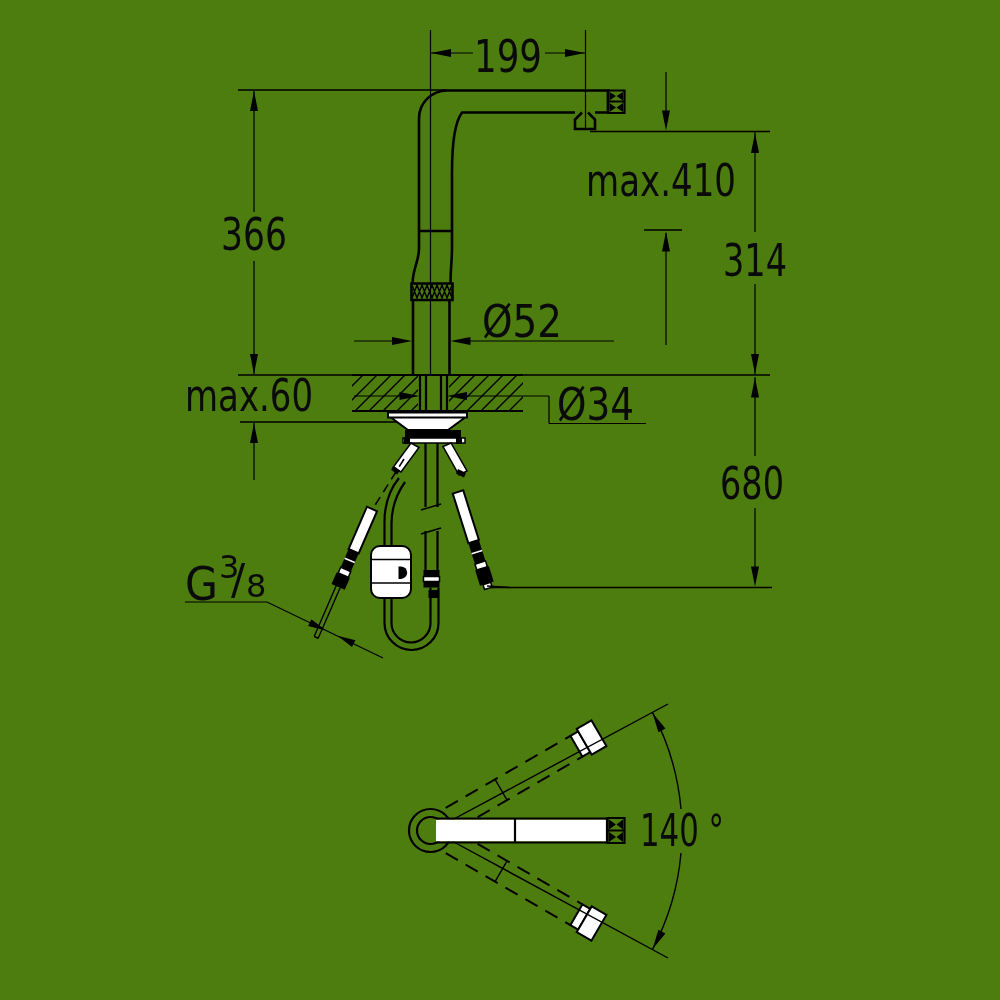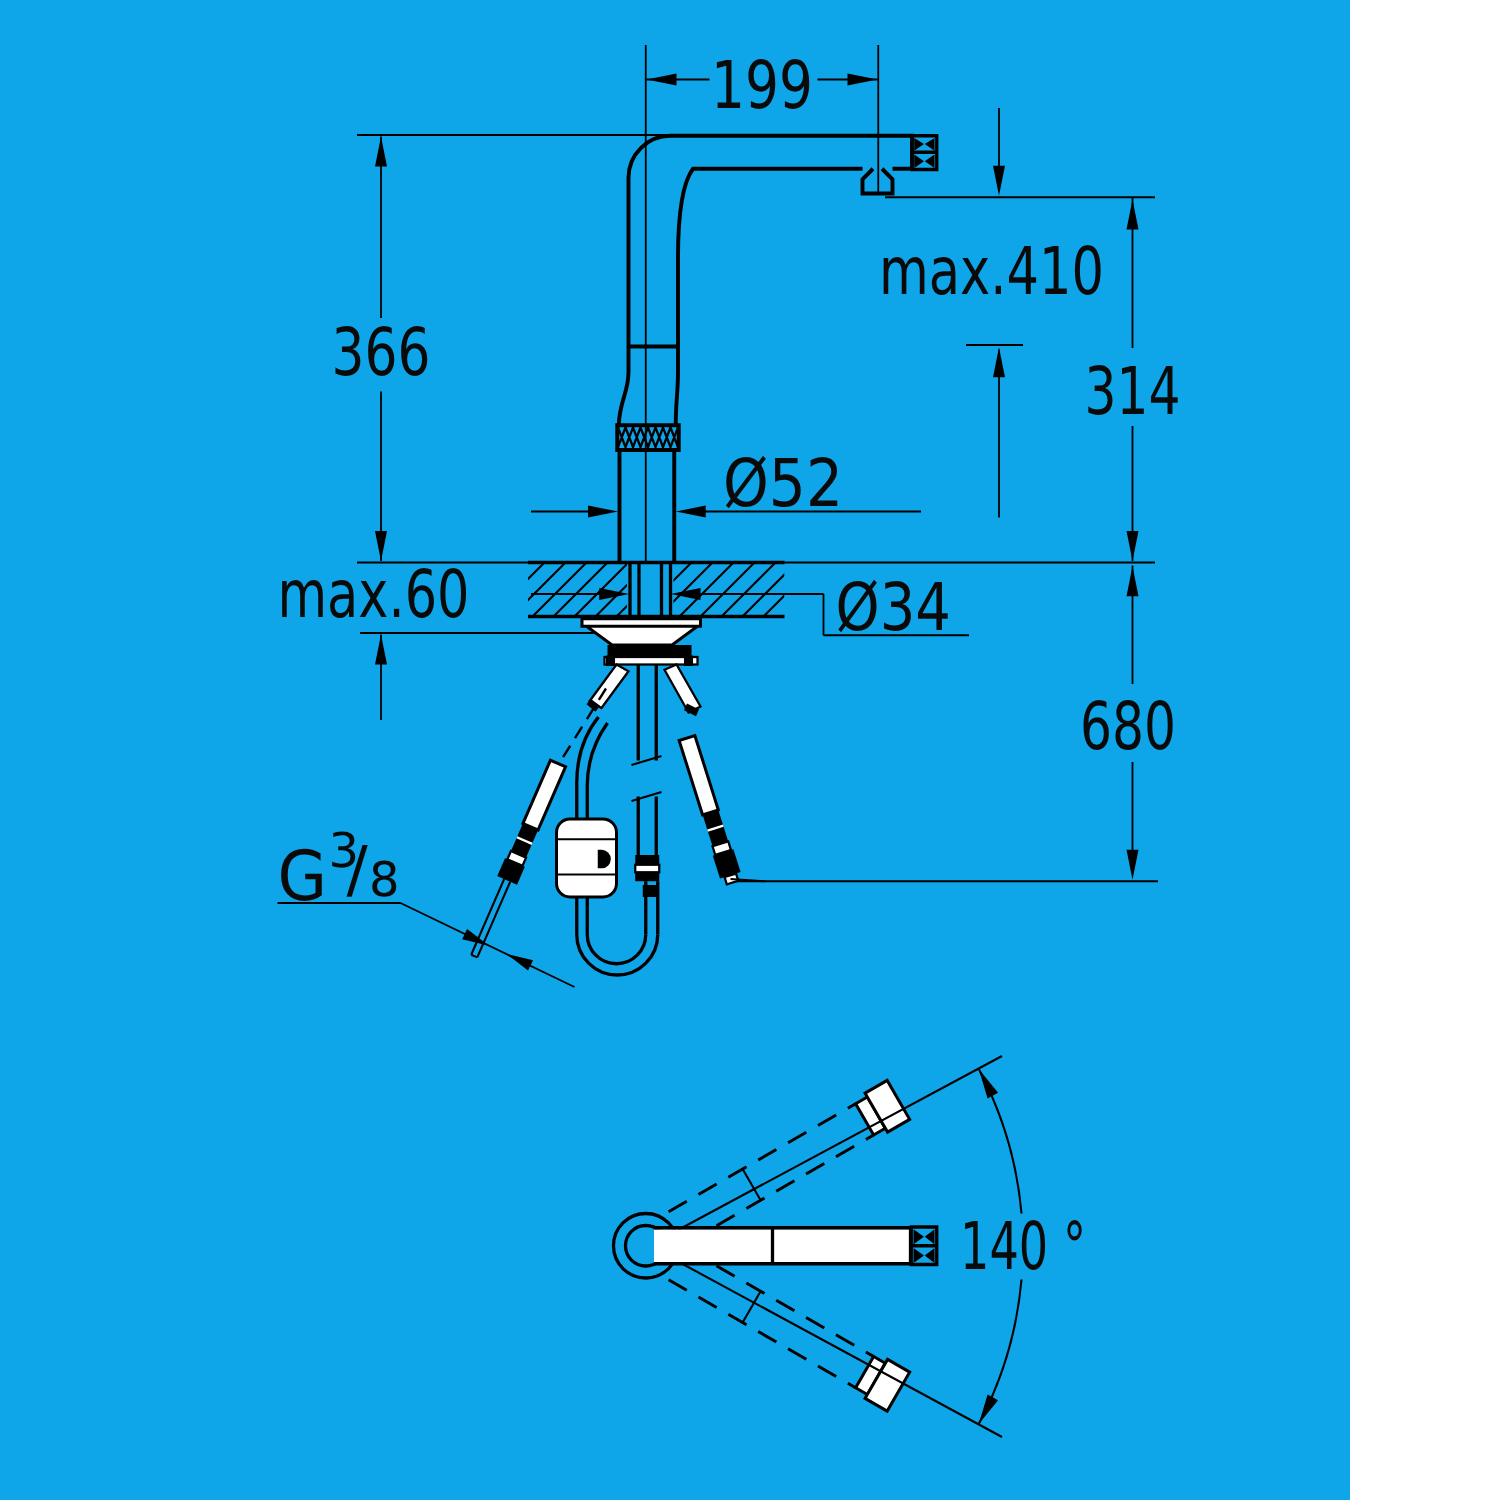--- a/index.html
+++ b/index.html
@@ -1,16 +1,16 @@
 <!DOCTYPE html>
 <html><head>
 <meta charset="utf-8">
 <style>
   html,body{margin:0;padding:0;background:#fff;}
-  #stage{width:900px;height:1000px;position:relative;background:#0ea5e9;}
+  #stage{width:1000px;height:1000px;position:relative;background:#4d7c0f;}
   svg{display:block;}
   .s-main{fill:none;stroke:#000;stroke-width:2.6;stroke-linejoin:miter;}
   .s-med{fill:none;stroke:#000;stroke-width:2.2;}
   .s-thin{fill:none;stroke:#000;stroke-width:1.4;}
   .s-hair{fill:none;stroke:#000;stroke-width:1.2;}
   .s-zig{fill:none;stroke:#000;stroke-width:1.5;}
   .f-blk{fill:#000;stroke:none;}
   .f-wht{fill:#fff;stroke:#000;stroke-width:2;}
   .f-wht-thin{fill:#fff;stroke:#000;stroke-width:1.5;}
   .dash{fill:none;stroke:#000;stroke-width:2;stroke-dasharray:14 9;}

